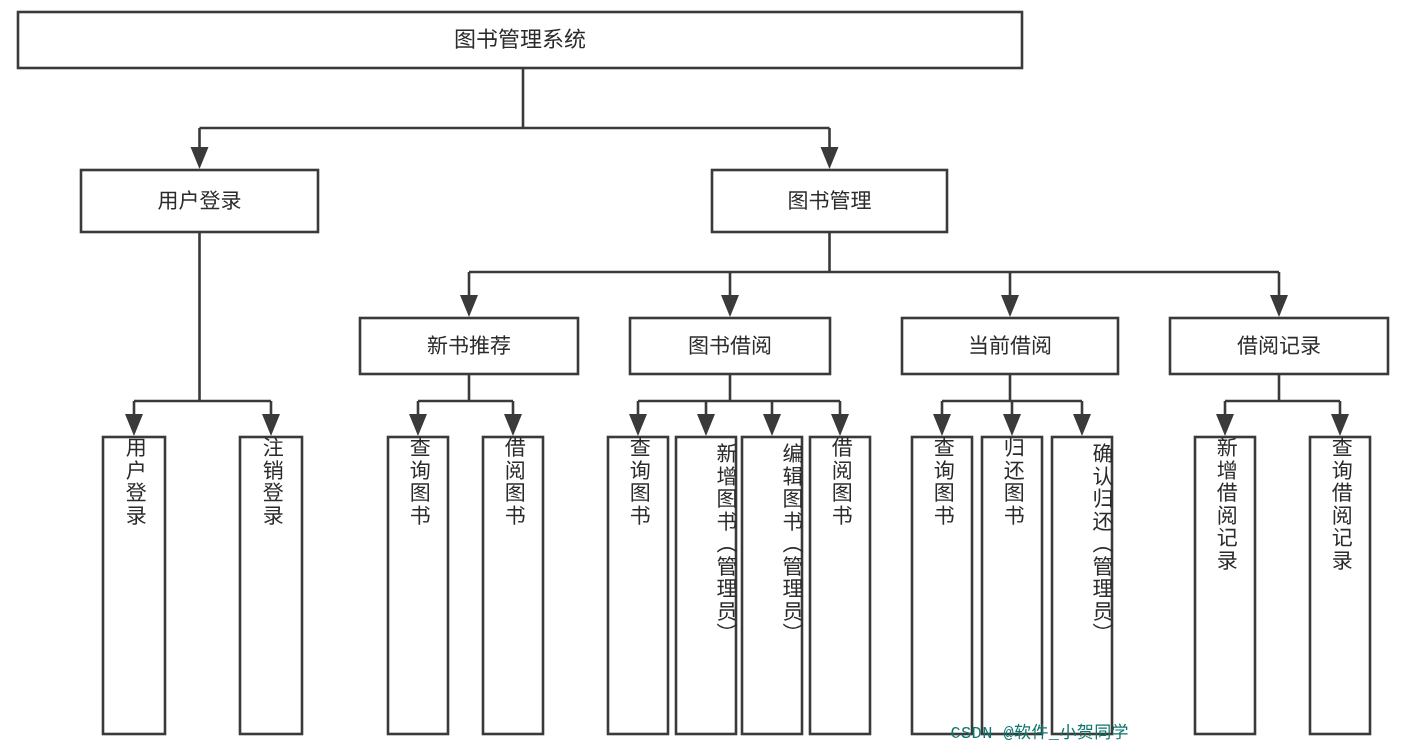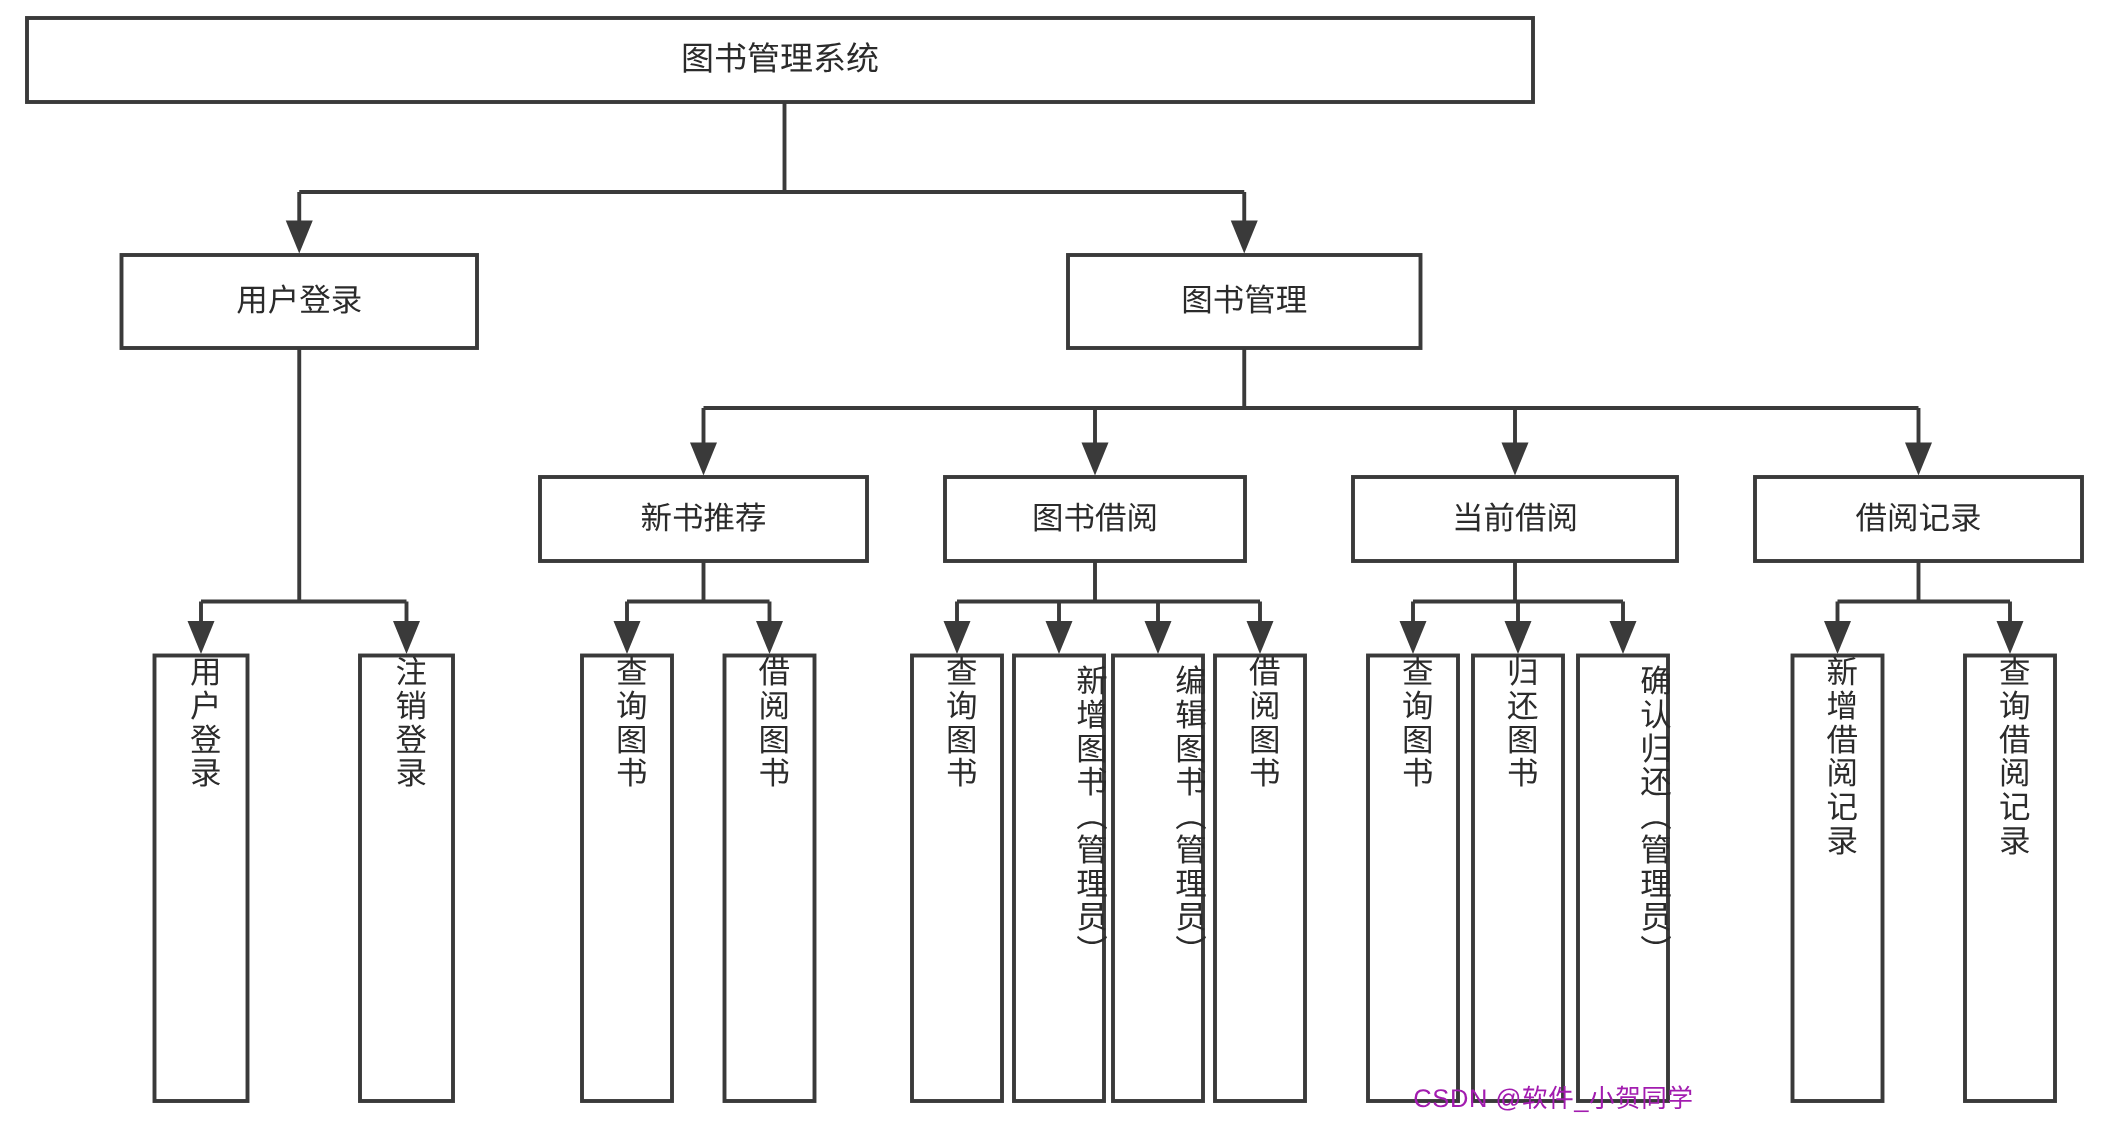--- a/index.html
+++ b/index.html
@@ -69,23 +69,23 @@
   }
   .vlabel.center-mode {
     display: flex;
     align-items: center;
     justify-content: flex-start;
   }
   .watermark {
     position: absolute;
     right: 8px;
     bottom: 4px;
-    font-family: Liberation Sans, sans-serif;
+    font-family: Liberation Mono, monospace;
     font-size: 17px;
-    color: #a21caf;
+    color: #0f766e;
     white-space: nowrap;
     pointer-events: none;
     letter-spacing: 0.4px;
   }
 </style>
 </head>
 <body>
 
 <div id="diagram-root">
   <svg class="diagram-canvas" viewBox="0 0 1405 747" xmlns="http://www.w3.org/2000/svg">

